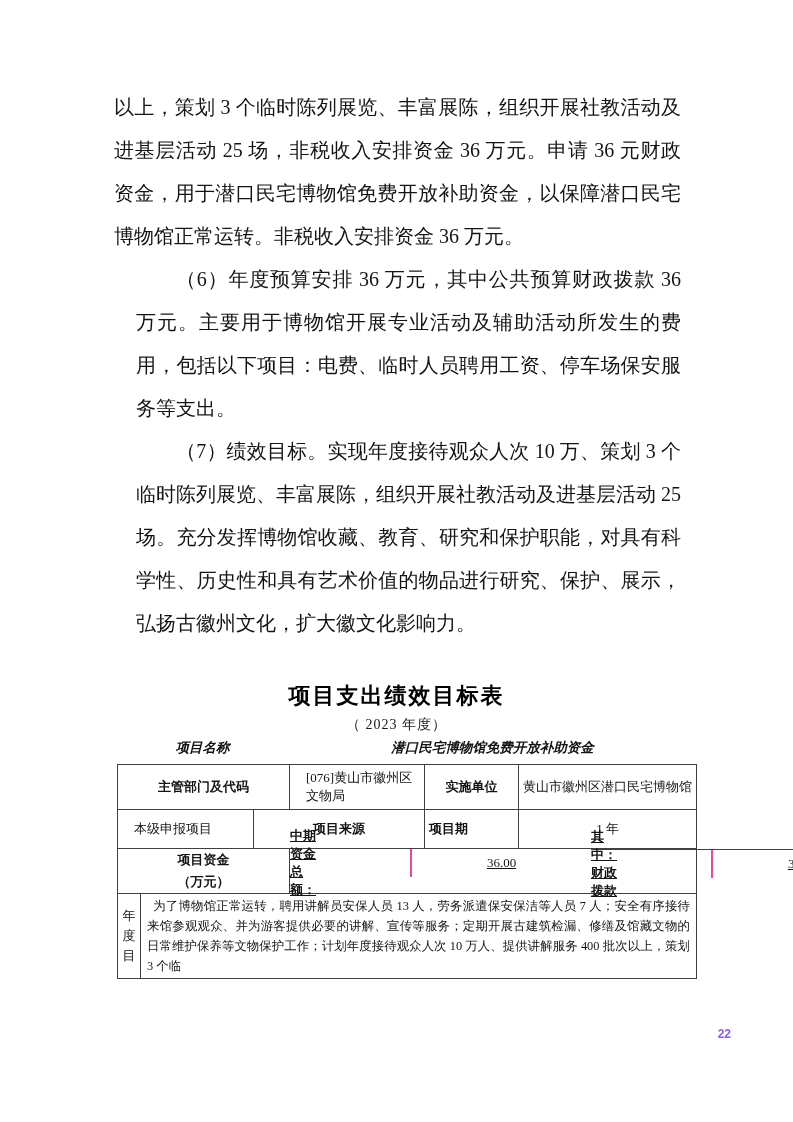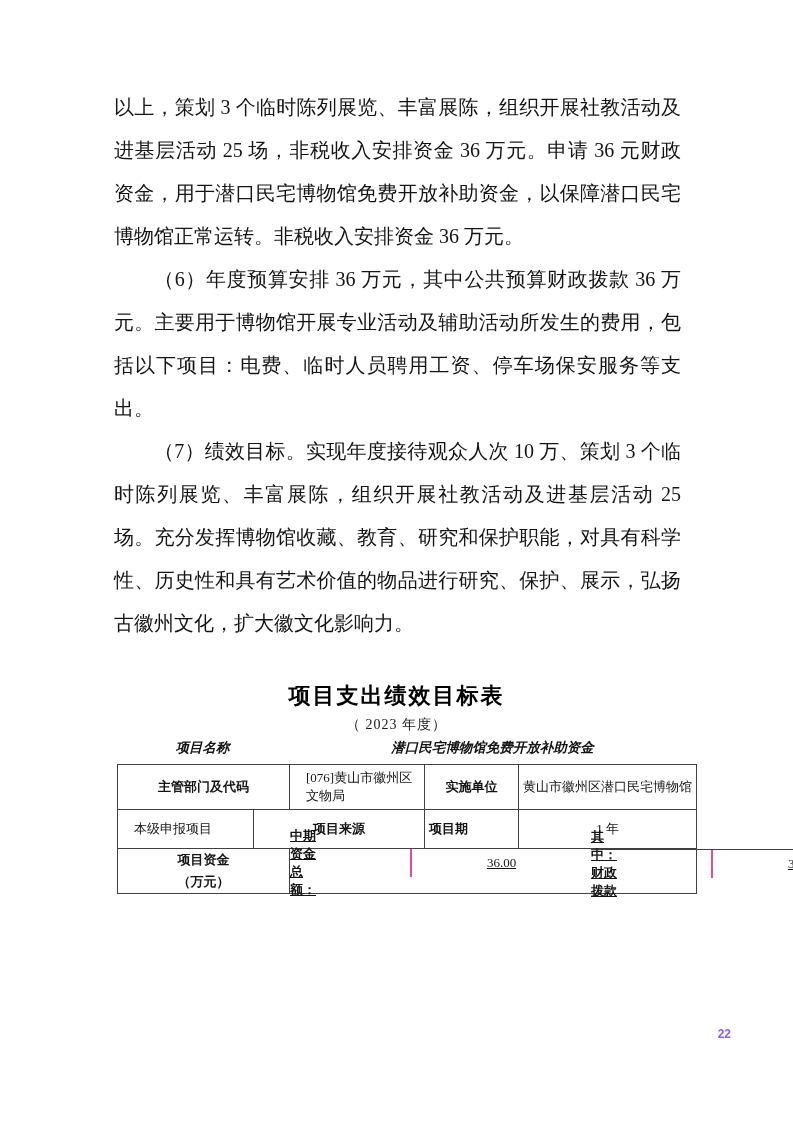--- a/index.html
+++ b/index.html
@@ -10,21 +10,21 @@
     font-family:"Liberation Serif","DejaVu Serif",serif;
     color:#141414;
     overflow:hidden;
   }
   
   .body-text{
     position:absolute;left:114px;top:86px;width:567px;
     font-size:20px;line-height:43px;text-align:justify;
   }
   .body-text p{margin:0;}
-  .body-text p.indent{text-indent:2em;}
+  .body-text p.indent{text-indent:2em;margin-left:22px;}
   
   .tbl-title{
     position:absolute;left:0;top:681px;width:793px;
     text-align:center;
     font-family:"Liberation Sans","DejaVu Sans",sans-serif;
     font-size:22px;font-weight:bold;letter-spacing:2px;color:#000;
   }
   .tbl-subtitle{
     position:absolute;left:0;top:716px;width:793px;
     text-align:center;font-size:14px;letter-spacing:1px;color:#1a1a1a;font-family:Liberation Serif, serif;
@@ -148,18 +148,22 @@
           <div class="flabel">上年结转</div>
           <div class="fvalue">0</div>
         </div>
         <div class="funds-row">
           <div class="flabel">其他资金</div>
           <div class="fvalue">0</div>
         </div>
       </div>
     </div>
 
+    <div class="trow rowD">
+      <div class="d1">年度目</div>
+      <div class="d2">为了博物馆正常运转，聘用讲解员安保人员 13 人，劳务派遣保安保洁等人员 7 人；安全有序接待来馆参观观众、并为游客提供必要的讲解、宣传等服务；定期开展古建筑检漏、修缮及馆藏文物的日常维护保养等文物保护工作；计划年度接待观众人次 10 万人、提供讲解服务 400 批次以上，策划 3 个临</div>
+    </div>
 
   </div>
 
   <div class="page-num">22</div>
 
 </div>
 
 </body></html>

